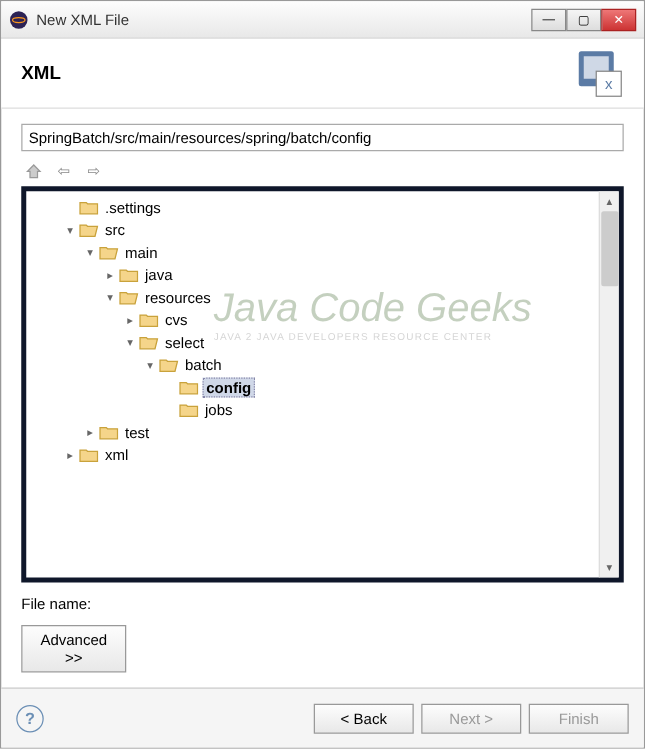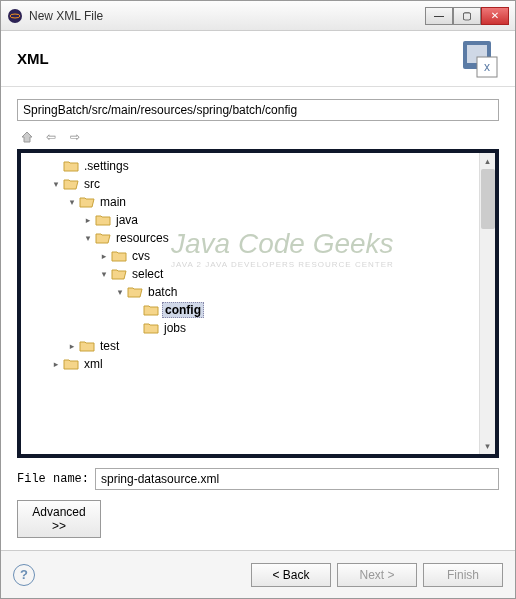--- a/index.html
+++ b/index.html
@@ -31,33 +31,33 @@
 .tree-item .expander { width: 14px; text-align:center; color:#666; font-size:9px; cursor:default; }
 .tree-item .icon { width:16px; height:14px; margin-right:3px; }
 .tree-item.selected span.lbl { background: #d0d8e8; border:1px dotted #88a; padding:0 2px;font-weight:bold; }
 .tree-item .lbl { padding: 0 2px; }
 
 .scrollbar { position:absolute; right:0; top:0; width:16px; height:100%; background:#f0f0f0; border-left:1px solid #ddd; }
 .scroll-arrow { height:16px; display:flex; align-items:center; justify-content:center; color:#666; font-size:9px; }
 .scroll-thumb { position:absolute; top:16px; width:14px; left:1px; height:60px; background:#ccc; border-radius:2px; }
 
 .namerow { display:flex; align-items:center; margin-top:10px; gap:6px; }
-.namerow .lbl { white-space:nowrap;font-family:Liberation Mono, monospace; }
+.namerow .lbl { white-space:nowrap; }
 .namerow input { flex:1; }
 
 .advanced-btn { margin-top:10px; padding:4px 10px; border:1px solid #999; background:linear-gradient(#fdfdfd,#e8e8e8); width:84px; text-align:center; cursor:default; }
 
 .button-bar { height: 48px; border-top: 1px solid #ccc; display:flex; align-items:center; padding:0 12px; background:#f5f5f5; }
 .help-icon { width:22px; height:22px; border:1.5px solid #6b8fb5; border-radius:50%; display:flex; align-items:center; justify-content:center; color:#6b8fb5; font-weight:bold; font-size:13px; }
 .button-bar .spacer { flex:1; }
 .dlg-btn { width:80px; height:24px; margin-left:6px; border:1px solid #999; background:linear-gradient(#fdfdfd,#e8e8e8); cursor:default; }
 .dlg-btn.disabled { color:#999; }
 
 .watermark { position:absolute; top:75px; left:150px; opacity:0.35; pointer-events:none; font-family: Georgia, serif; }
-.watermark .big { font-size:28px; color:#5a7a4a; font-style:italic; }
+.watermark .big { font-size:32px; color:#5a7a4a; font-style:italic; }
 .watermark .sub { font-size:8px; color:#888; letter-spacing:1px; }
 </style>
 </head>
 <body>
 
 <div class="window">
 
   <div class="titlebar">
     <svg class="eclipse-icon" viewBox="0 0 16 16">
         <circle cx="8" cy="8" r="7" fill="#2c2255"></circle>
@@ -187,21 +187,20 @@
         <div class="scroll-arrow" style="position:absolute;bottom:0;width:100%;">▾</div>
       </div>
       <div class="watermark">
         <div class="big">Java Code Geeks</div>
         <div class="sub">JAVA 2 JAVA DEVELOPERS RESOURCE CENTER</div>
       </div>
     </div>
 
     <div class="namerow">
       <span class="lbl">File name:</span>
-      <input class="textinput" value="spring-datasource.xml" style="">
     </div>
 
     <div class="advanced-btn">Advanced &gt;&gt;</div>
   </div>
 
   <div class="button-bar">
     <div class="help-icon">?</div>
     <div class="spacer"></div>
     <button class="dlg-btn">&lt; Back</button>
     <button class="dlg-btn disabled">Next &gt;</button>

